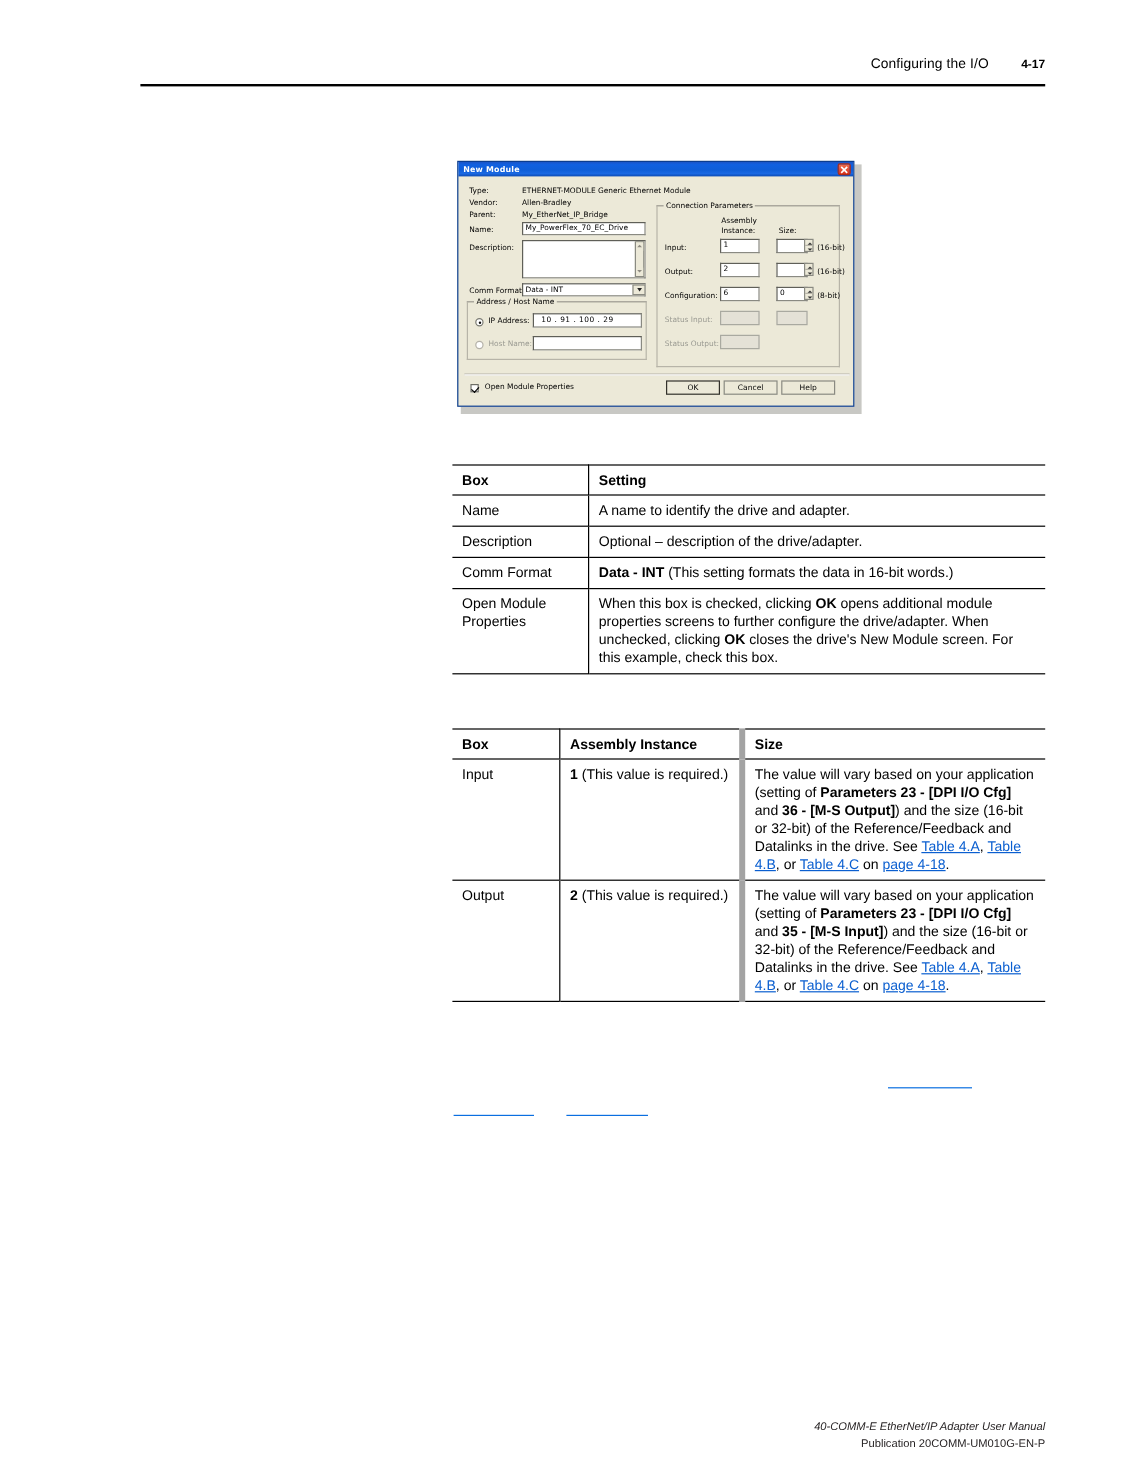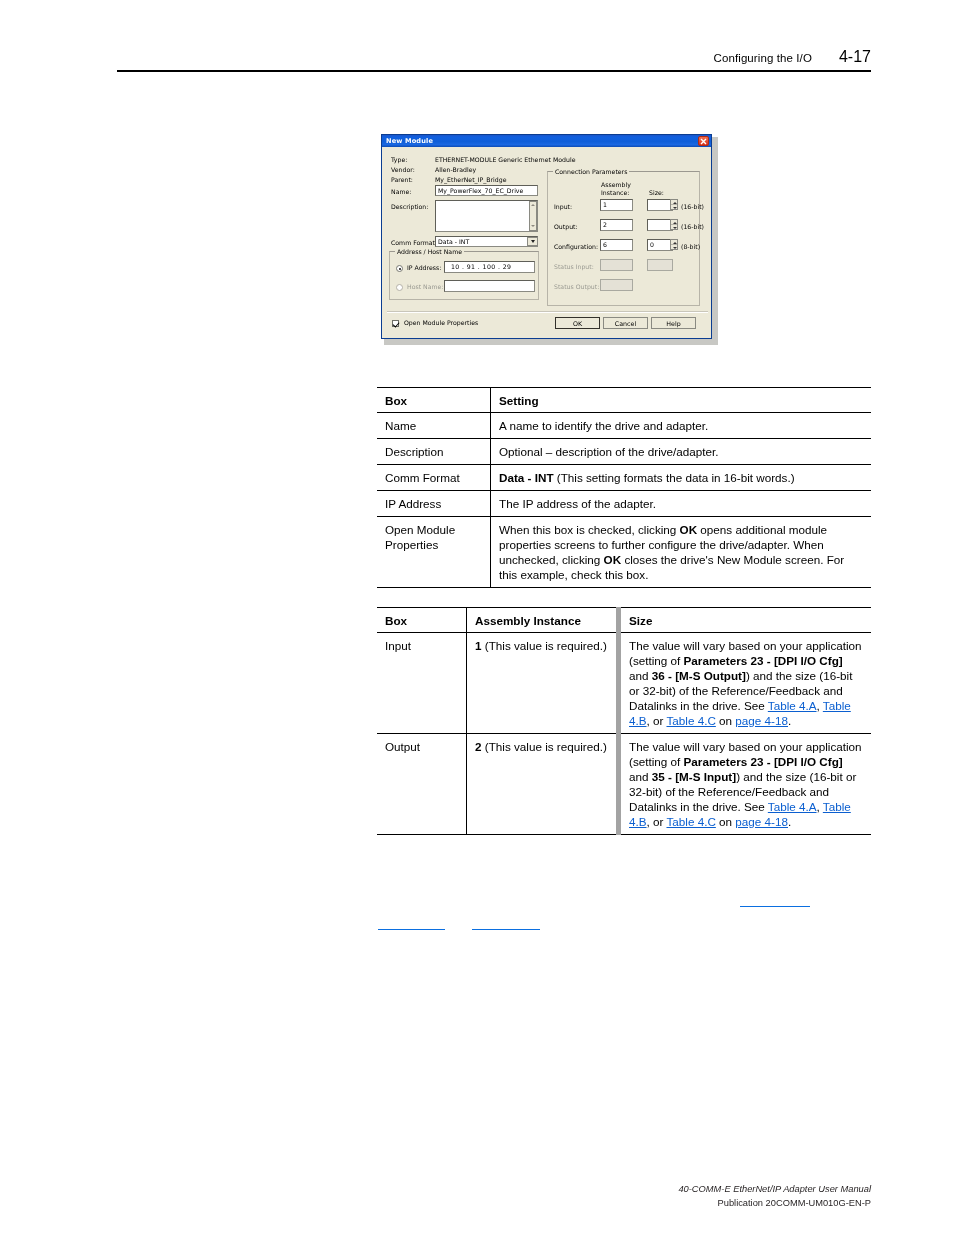--- a/index.html
+++ b/index.html
@@ -25,23 +25,23 @@
     height: 28px;
   }
   .page-header-inner {
     display: flex;
     justify-content: flex-end;
     align-items: baseline;
     font-size: 11.5px;
   }
   .header-chapter { letter-spacing: 0.1px; }
   .header-page {
-    font-weight: normal;
+    font-weight: bold;
     margin-left: 27px;
-    font-size: 16px;
+    font-size: 10px;
   }
   .header-rule {
     position: absolute;
     left: 0;
     top: 22px;
     width: 754px;
     height: 1.6px;
     background: #000;
   }
 
@@ -438,24 +438,20 @@
     <td>A name to identify the drive and adapter.</td>
   </tr>
   <tr>
     <td class="c1">Description</td>
     <td>Optional – description of the drive/adapter.</td>
   </tr>
   <tr>
     <td class="c1">Comm Format</td>
     <td><b>Data - INT</b> (This setting formats the data in 16-bit words.)</td>
   </tr>
-  <tr>
-    <td class="c1">IP Address</td>
-    <td>The IP address of the adapter.</td>
-  </tr>
   <tr class="botline">
     <td class="c1">Open Module Properties</td>
     <td>When this box is checked, clicking <b>OK</b> opens additional module properties screens to further configure the drive/adapter. When unchecked, clicking <b>OK</b> closes the drive's New Module screen. For this example, check this box.</td>
   </tr>
 </tbody>
   </table>
 
 <table class="doc-table" style="left:377px; top:607px; width:494px;">
   <tbody>
       <tr class="hdr topline">

